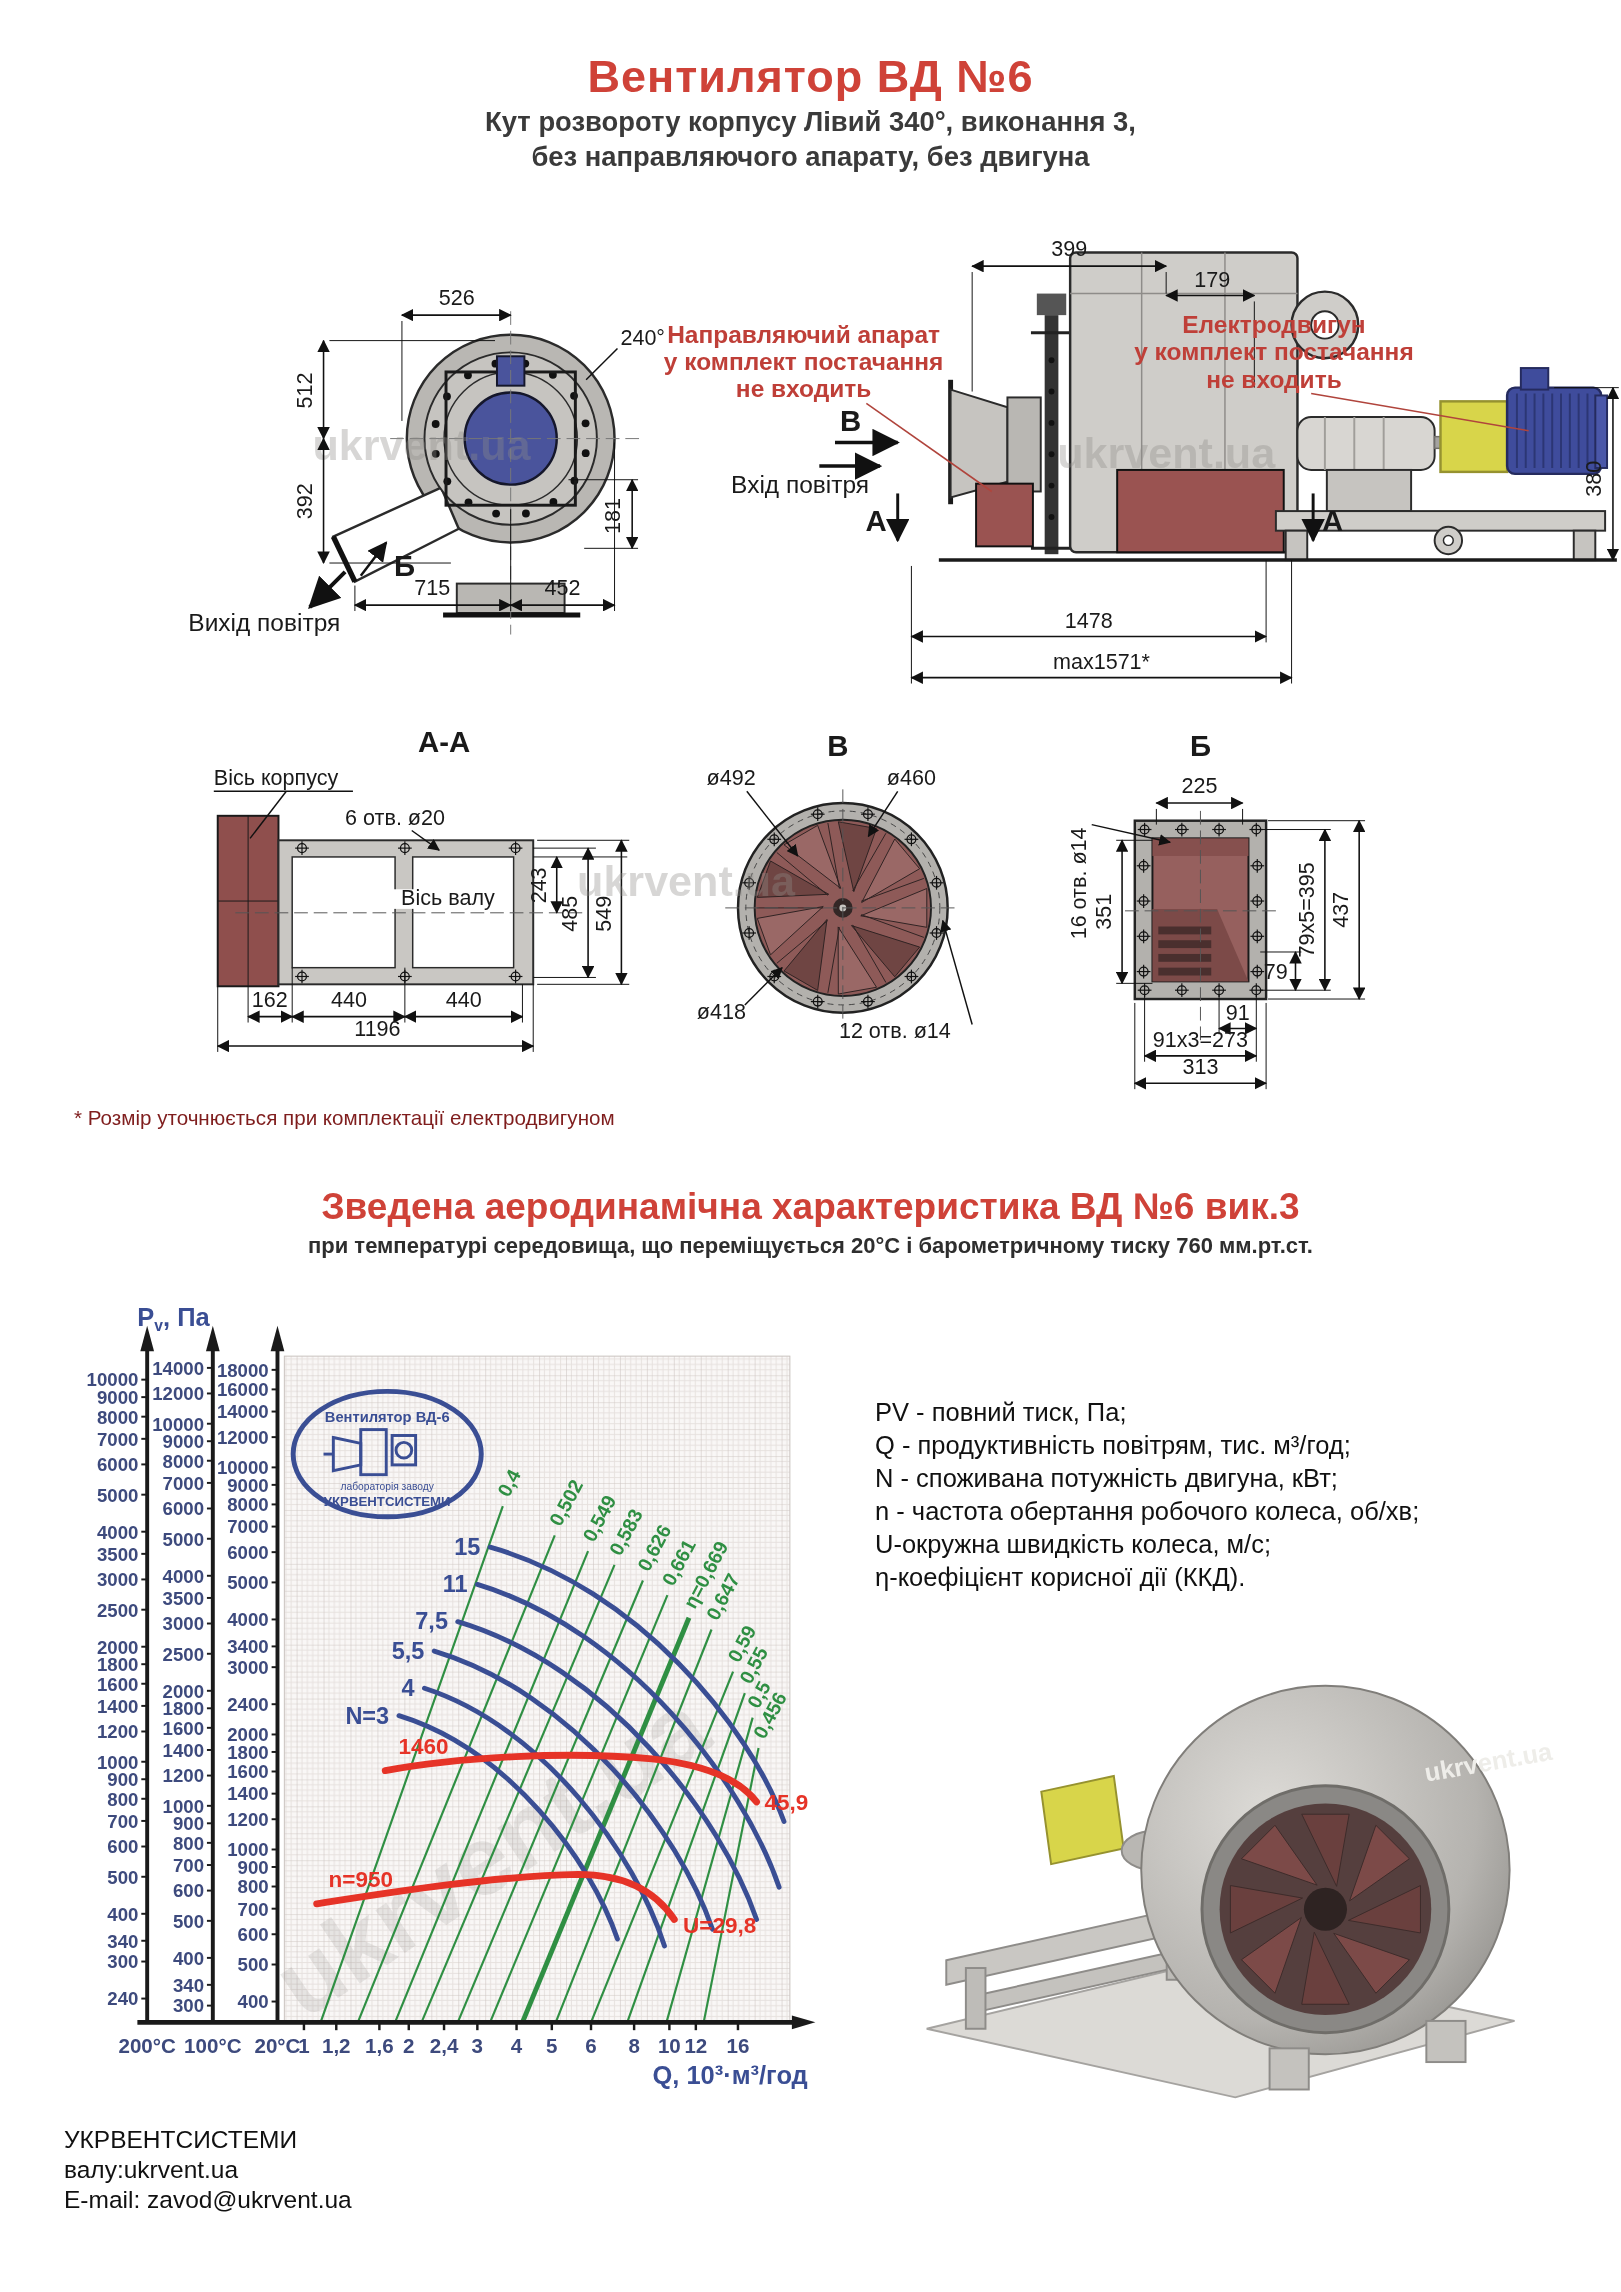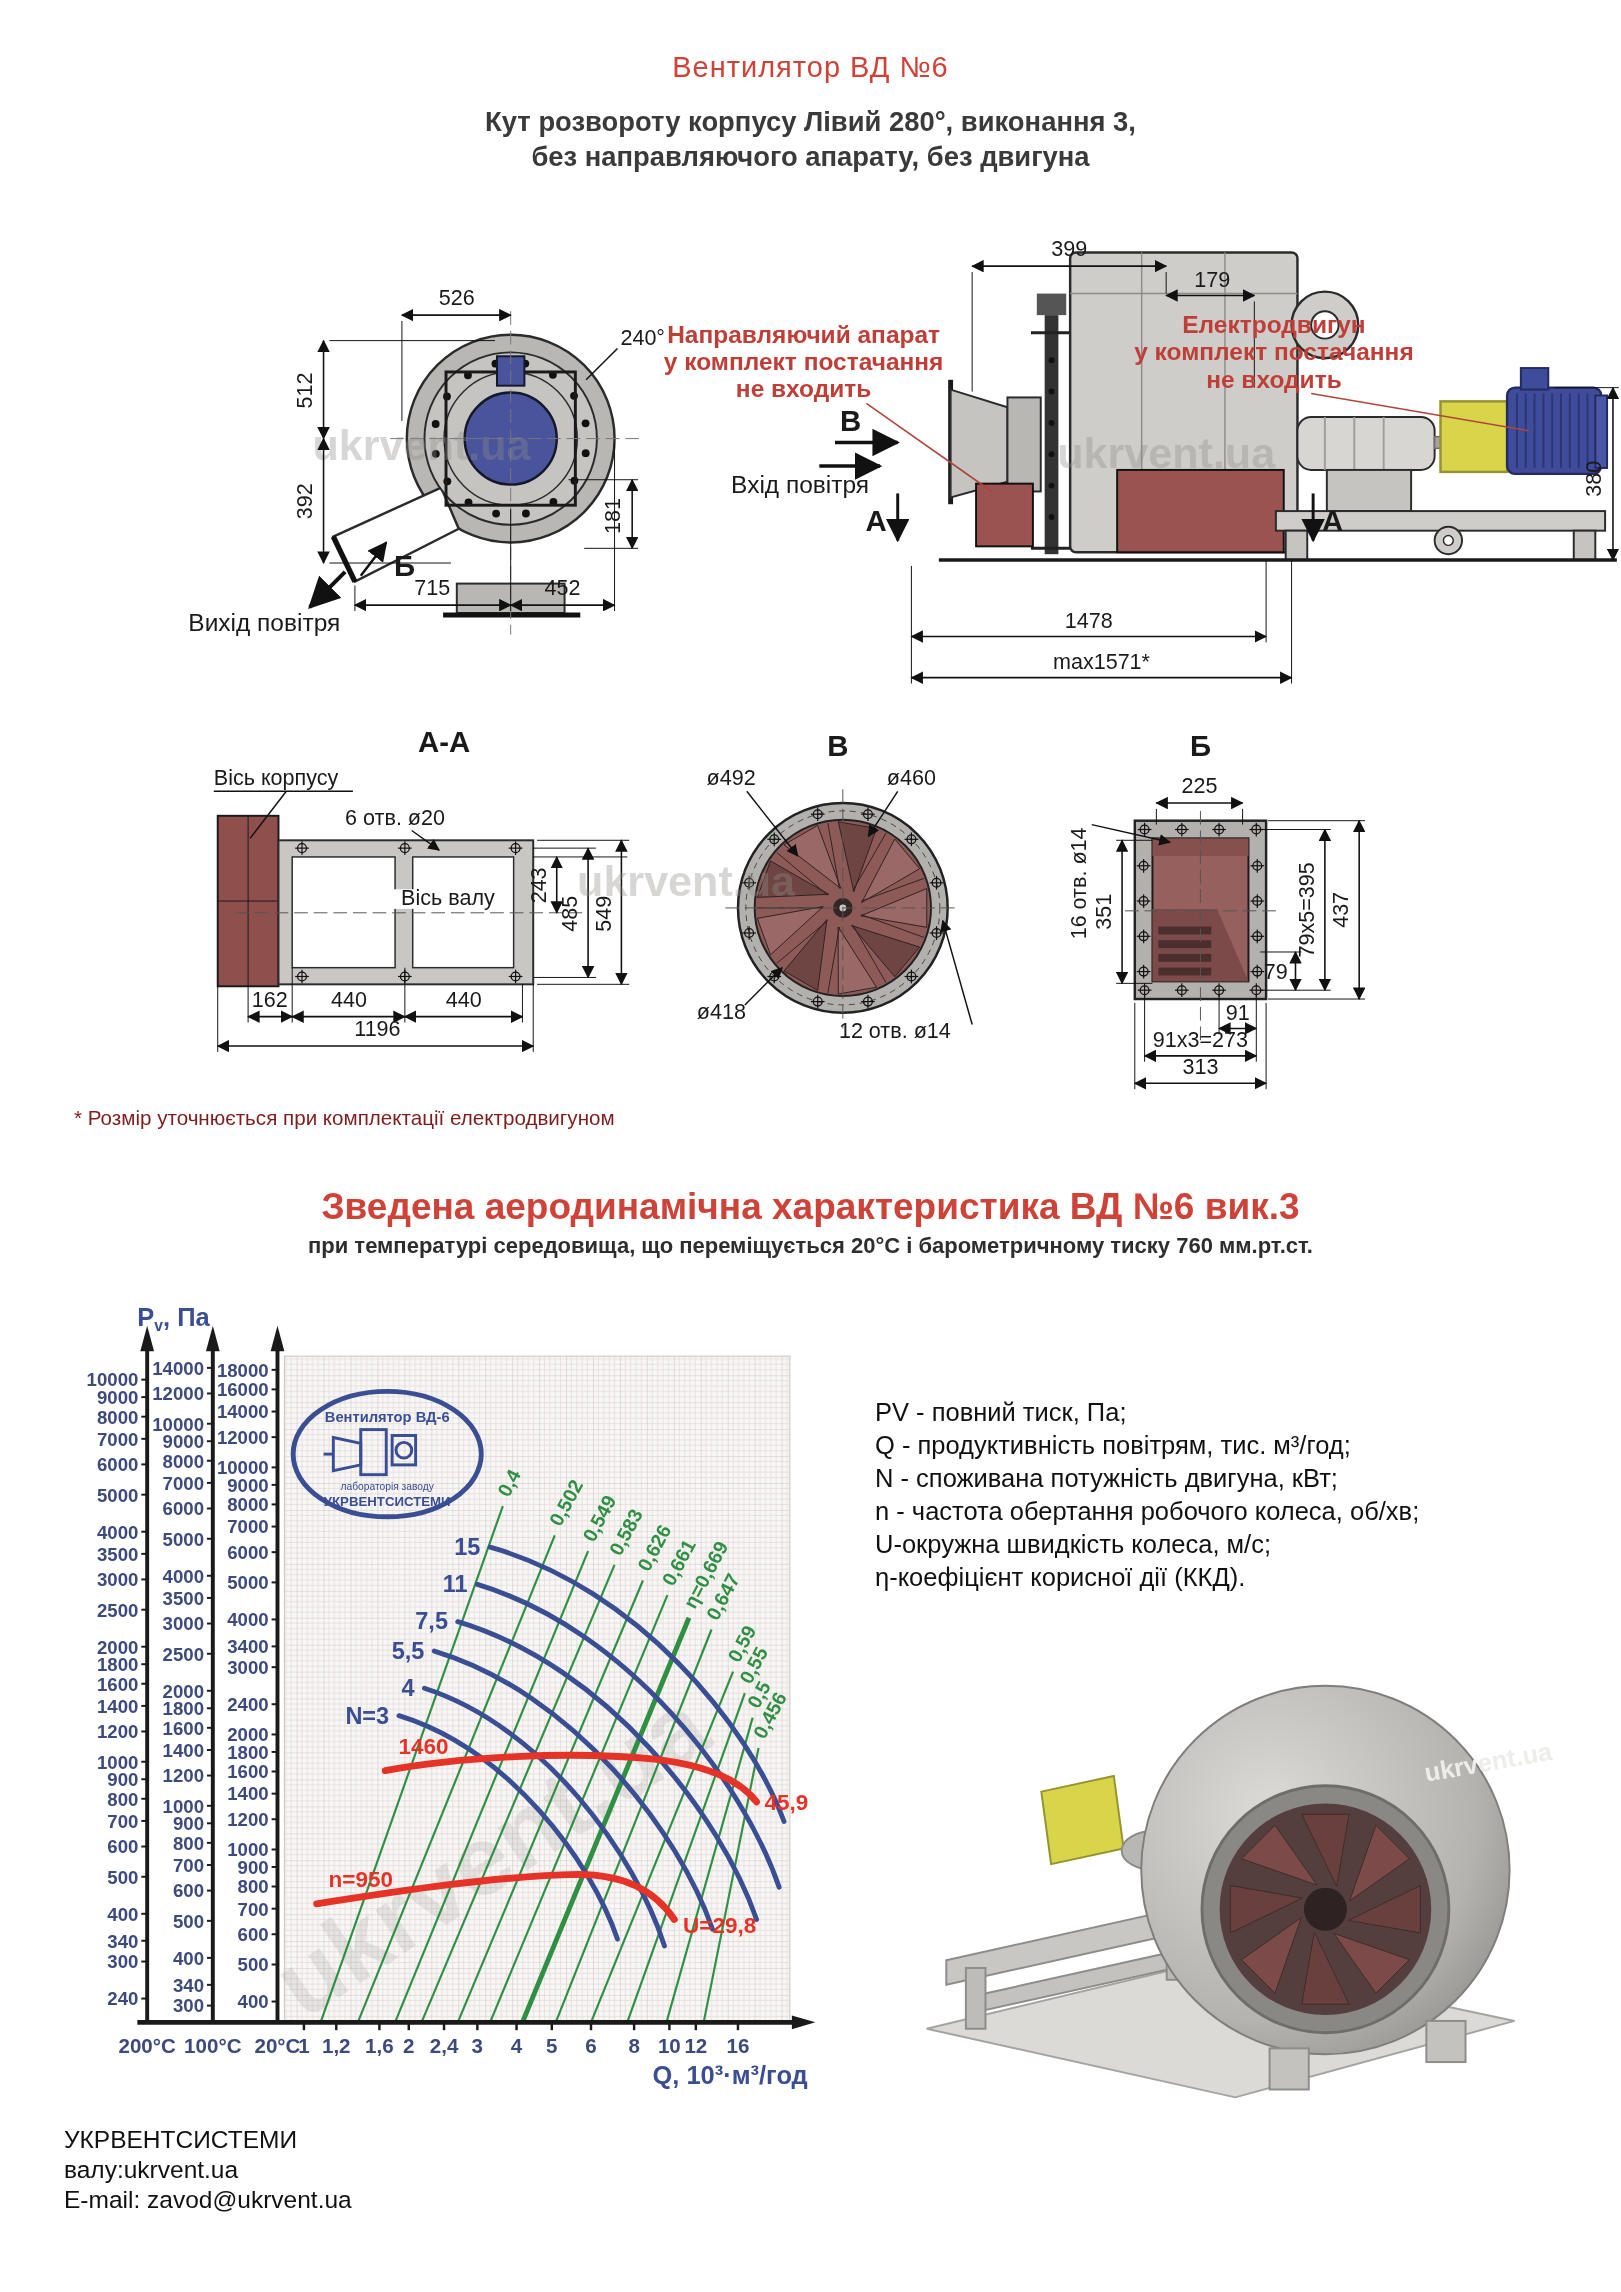--- a/index.html
+++ b/index.html
@@ -1,20 +1,20 @@
 <!DOCTYPE html>
 <html><head>
 <meta charset="utf-8">
 <style>
   html,body{margin:0;padding:0;background:#ffffff;}
   #page{position:relative;width:1621px;height:2293px;background:#fff;overflow:hidden;
         font-family:"Liberation Sans", sans-serif;color:#1a1a1a;}
   .abs{position:absolute;}
   .center{left:0;right:0;text-align:center;}
-  .page-title{font-size:29px;font-weight:normal;color:#cf4238;letter-spacing:1px;}
+  .page-title{font-size:45px;font-weight:bold;color:#cf4238;letter-spacing:1px;}
   .page-sub{font-size:27.4px;font-weight:bold;color:#3a3a3a;line-height:35px;}
   .note{font-size:20.6px;color:#7f1d1d;}
   .chart-title{font-size:37px;font-weight:bold;color:#cf4238;}
   .chart-sub{font-size:22px;font-weight:bold;color:#2e2e2e;}
   .legend-line{font-size:25.5px;color:#111;line-height:33px;white-space:nowrap;}
   .footer-line{font-size:24.5px;color:#111;line-height:30px;white-space:nowrap;}
   .f-right{text-align:right;}
   
   text{font-family:"Liberation Sans", sans-serif;}
   .dim{font-size:22px;fill:#1a1a1a;}
@@ -33,21 +33,21 @@
   .logo-mid{font-size:10.5px;fill:#3a4e94;text-anchor:middle;}
   .logo-bot{font-size:13.5px;font-weight:bold;fill:#3a4e94;text-anchor:middle;}
   .r3dwm{font-size:26px;font-weight:bold;fill:#eeede9;}
 </style>
 </head>
 <body>
 
 <div id="page">
 
   <div class="abs center page-title" style="top:51px;">Вентилятор  ВД №6</div>
-  <div class="abs center page-sub" style="top:104px;">Кут розвороту корпусу Лівий 280°, виконання 3,</div>
+  <div class="abs center page-sub" style="top:104px;">Кут розвороту корпусу Лівий 340°, виконання 3,</div>
   <div class="abs center page-sub" style="top:139px;">без направляючого апарату, без двигуна</div>
 
   <svg class="abs" style="left:0;top:176px;" width="1621" height="921" viewBox="0 180 1654 940">
     <defs>
       <marker id="ma" viewBox="0 0 10 10" refX="9.2" refY="5" markerWidth="8" markerHeight="8" orient="auto-start-reverse">
         <path d="M0,0 L10,5 L0,10 z" fill="#111"></path>
       </marker>
     </defs>
 
     <g>

